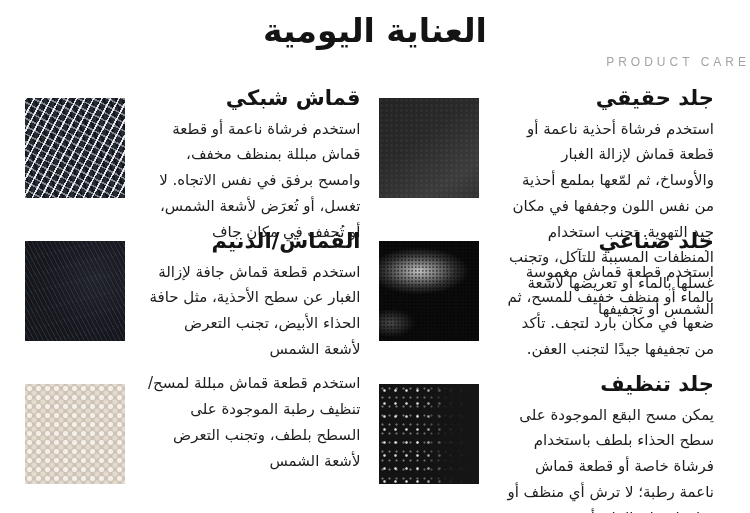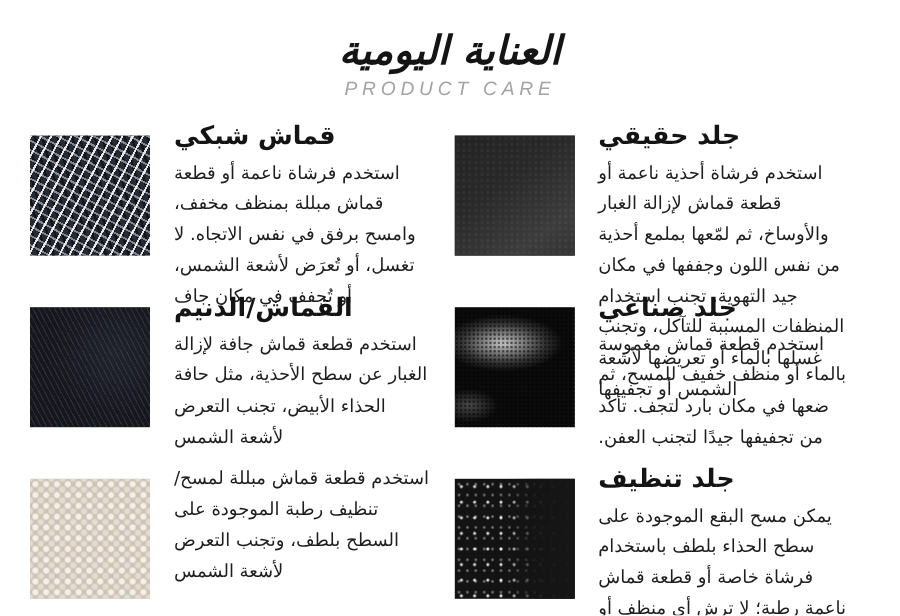--- a/index.html
+++ b/index.html
@@ -9,51 +9,52 @@
     font-family: "DejaVu Sans", sans-serif;
   }
   .page {
     position: relative;
     width: 750px;
     height: 513px;
     background: #ffffff;
     overflow: hidden;
   }
   
-  .header { text-align: center; padding-top: 21px; font-style: italic; }
+  .header { text-align: center; padding-top: 10px; }
   .main-title {
     font-size: 33px;
     font-weight: 700;
     color: #141414;
     line-height: 1.25;
     direction: rtl;
   }
   .subtitle {
     margin-top: 4px;
     font-family: "Liberation Sans", sans-serif;
-    font-size: 16px;
+    font-size: 12px;
     letter-spacing: 4px;
     color: #a3a3a3;
+    text-align: right;
   }
   
   .content {
     display: flex;
     direction: rtl;           
     gap: 18px;
     padding: 16px 36px 0 25px;
   }
   .col { flex: 1; display: flex; flex-direction: column; }
   .section {
     height: 143px;
     display: flex;
     direction: rtl;           
     gap: 20px;
     align-items: flex-start;
   }
-  .text-block { flex: 1; text-align: left; direction: rtl; }
+  .text-block { flex: 1; text-align: right; direction: rtl; }
   .section-title {
     margin: 0 0 5px 0;
     font-size: 21px;
     font-weight: 700;
     color: #141414;
     line-height: 1.25;
   }
   .section-body {
     margin: 0;
     font-size: 15px;

